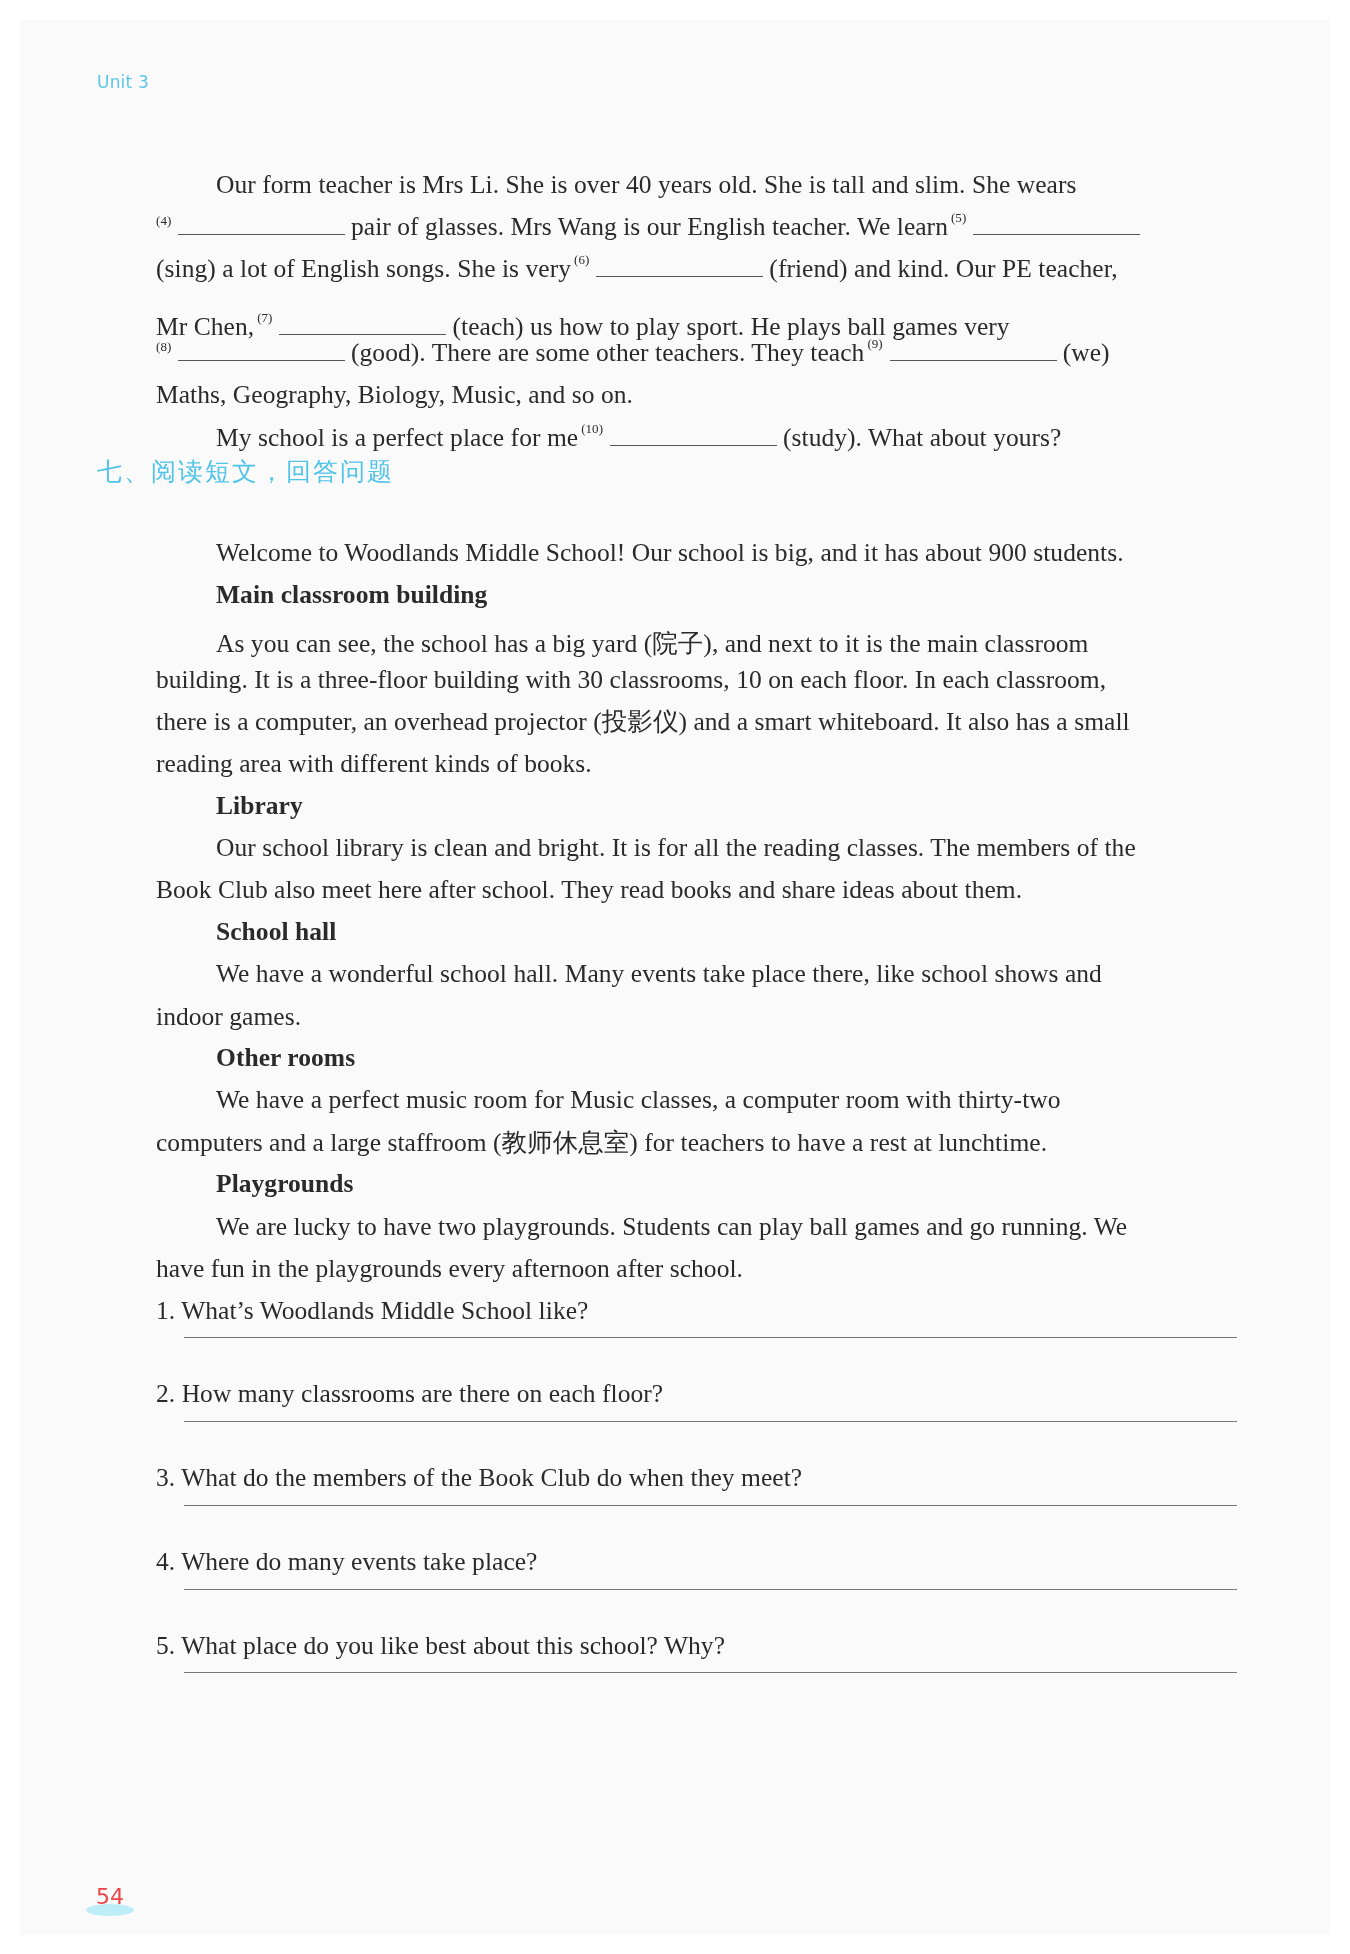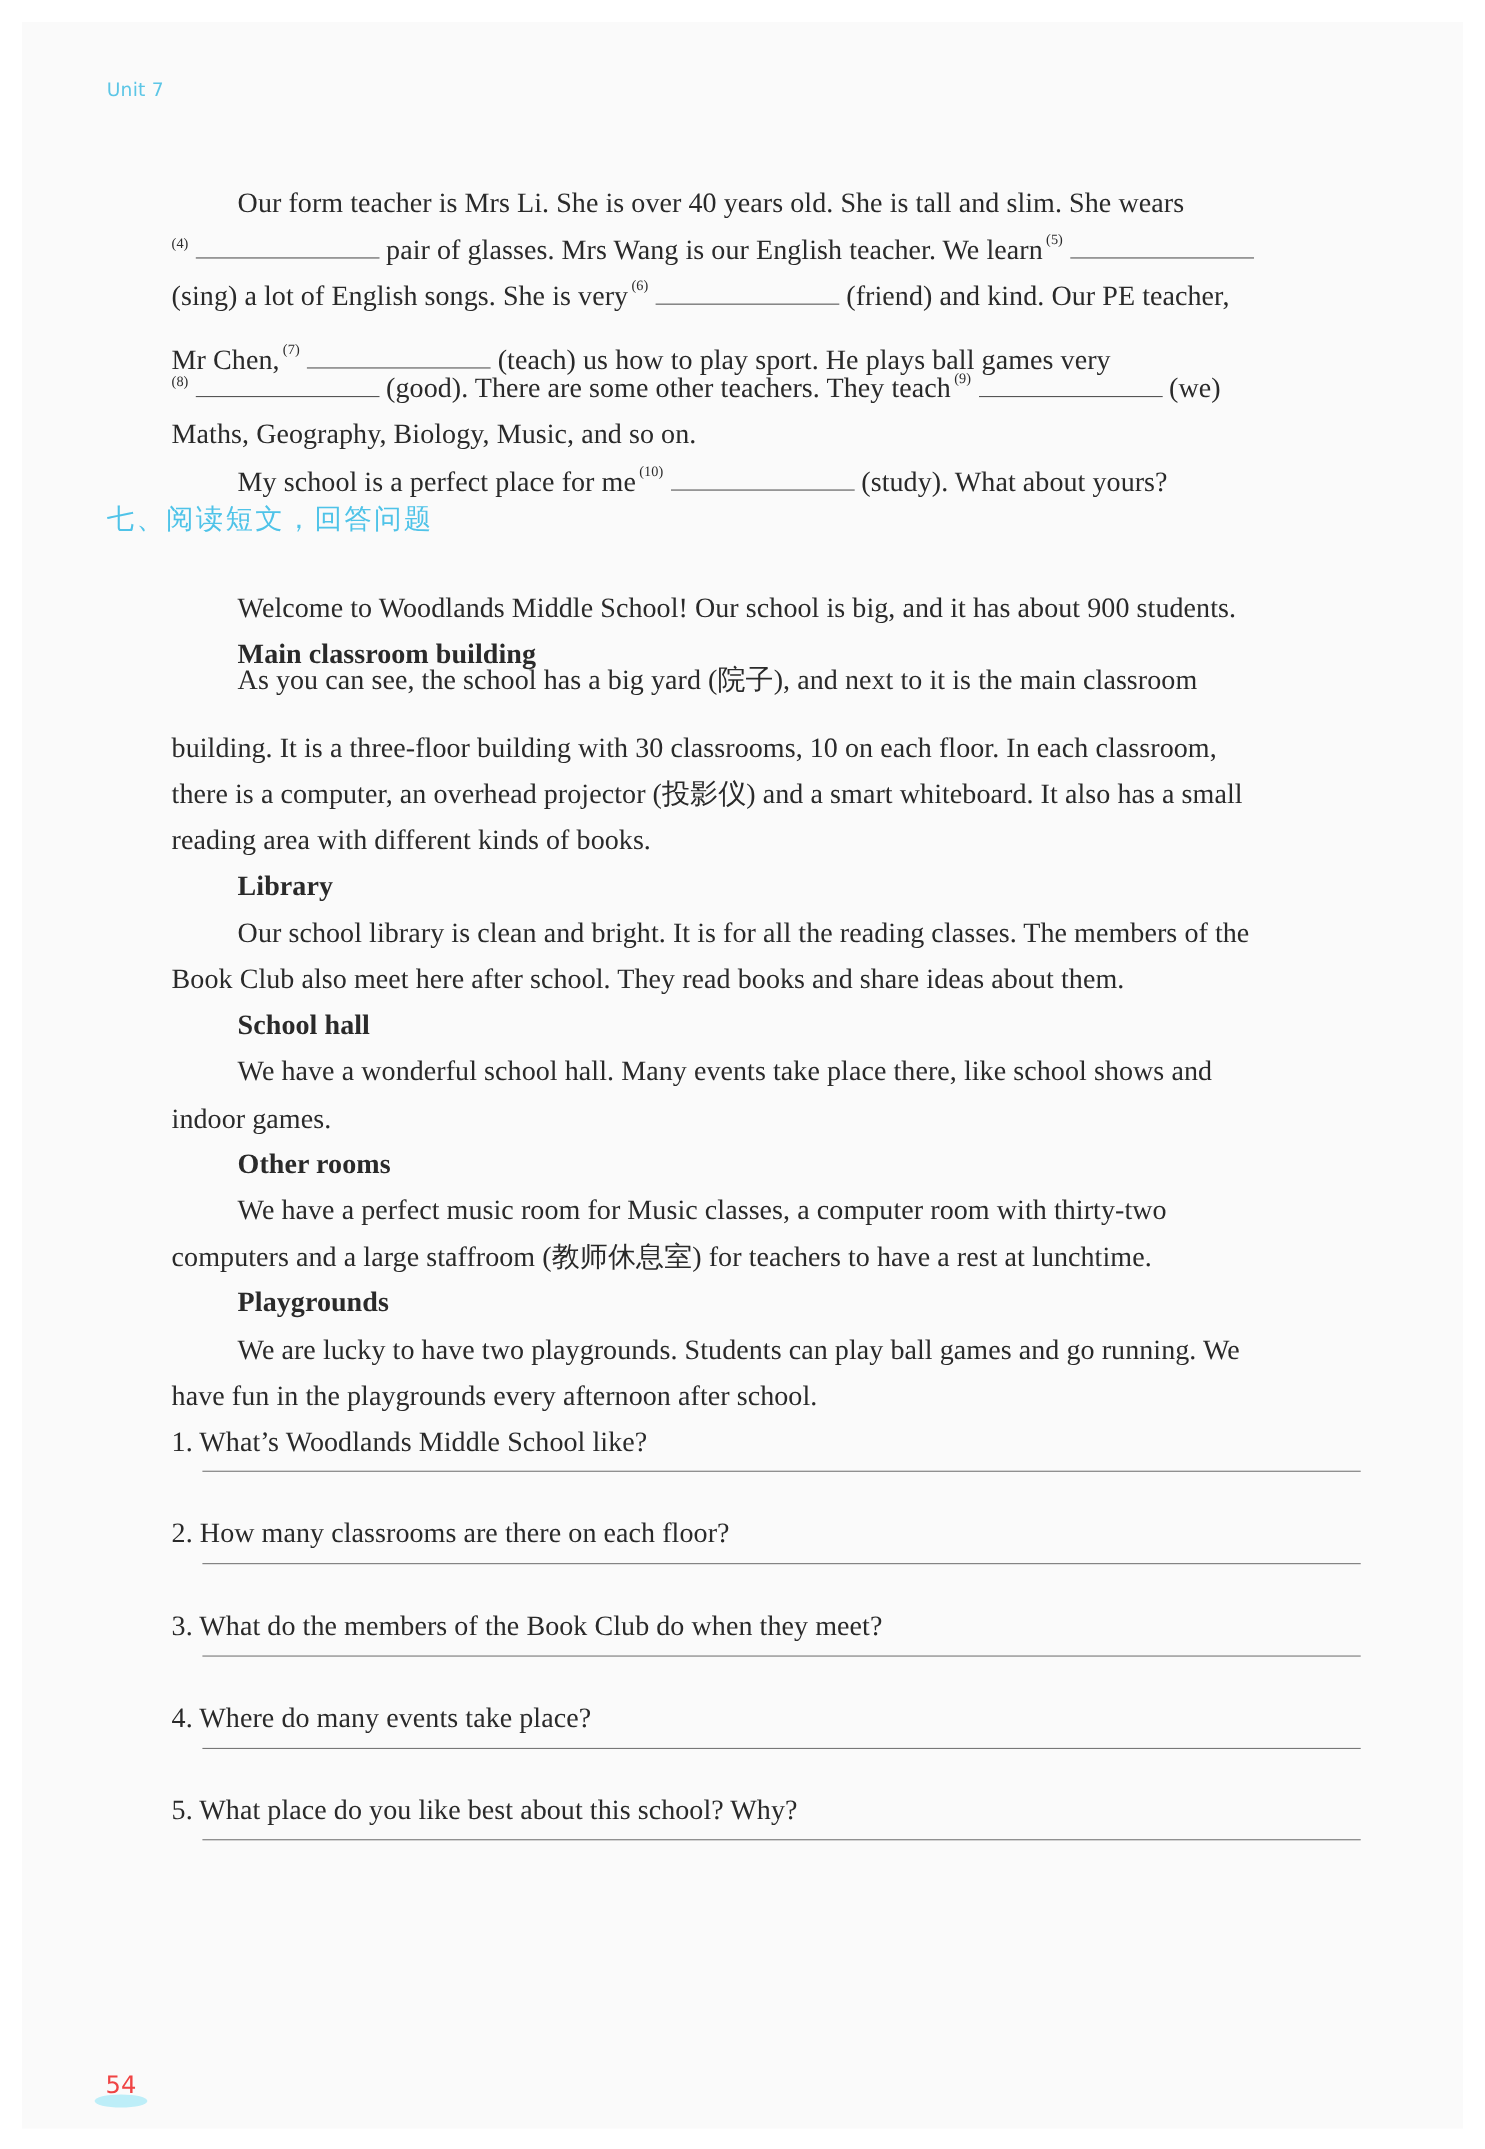--- a/index.html
+++ b/index.html
@@ -18,21 +18,21 @@
              font-size:25px; color:#4fc3e8; letter-spacing:2px; }
   .answer-line { position:absolute; left:184px; width:1053px; height:0; border-top:1.5px solid #777; }
   .pagenum { position:absolute; left:96px; top:1884px; font-family:"DejaVu Sans", sans-serif; font-size:22px; color:#ef4444; z-index:2; }
   .pageglow { position:absolute; left:86px; top:1904px; width:48px; height:12px; border-radius:50%; background:#bdeef8; z-index:1; }
 </style>
 </head>
 <body>
 
 <div class="card"></div>
 
-<div class="unit">Unit 7</div>
+<div class="unit">Unit 3</div>
 
 <div class="line indent" style="top:138px">Our form teacher is Mrs Li. She is over 40 years old. She is tall and slim. She wears</div>
 
 <div class="line" style="top:180px;">
   <span class="supfloat" style="left:0; top:-6px;">(4)</span>
   <span class="blank" style="margin-left:22px;"></span><span>pair of glasses. Mrs Wang is our English teacher. We learn</span><span class="sup">(5)</span><span class="blank"></span>
 </div>
 
 <div class="line" style="top:222px;">
   <span>(sing) a lot of English songs. She is very</span><span class="sup">(6)</span><span class="blank"></span><span>(friend) and kind. Our PE teacher,</span>
@@ -51,21 +51,21 @@
 
 <div class="line indent" style="top:391px;">
   <span>My school is a perfect place for me</span><span class="sup">(10)</span><span class="blank"></span><span>(study). What about yours?</span>
 </div>
 
 <div class="heading">七、阅读短文，回答问题</div>
 
 <div class="line indent" style="top:506px;">Welcome to Woodlands Middle School! Our school is big, and it has about 900 students.</div>
 
 <div class="line indent bold" style="top:548px;">Main classroom building</div>
-<div class="line indent" style="top:571px;">As you can see, the school has a big yard (院子), and next to it is the main classroom</div>
+<div class="line indent" style="top:597px;">As you can see, the school has a big yard (院子), and next to it is the main classroom</div>
 <div class="line" style="top:633px;">building. It is a three-floor building with 30 classrooms, 10 on each floor. In each classroom,</div>
 <div class="line" style="top:675px;">there is a computer, an overhead projector (投影仪) and a smart whiteboard. It also has a small</div>
 <div class="line" style="top:717px;">reading area with different kinds of books.</div>
 
 <div class="line indent bold" style="top:759px;">Library</div>
 <div class="line indent" style="top:801px;">Our school library is clean and bright. It is for all the reading classes. The members of the</div>
 <div class="line" style="top:843px;">Book Club also meet here after school. They read books and share ideas about them.</div>
 
 <div class="line indent bold" style="top:885px;">School hall</div>
 <div class="line indent" style="top:927px;">We have a wonderful school hall. Many events take place there, like school shows and</div>

